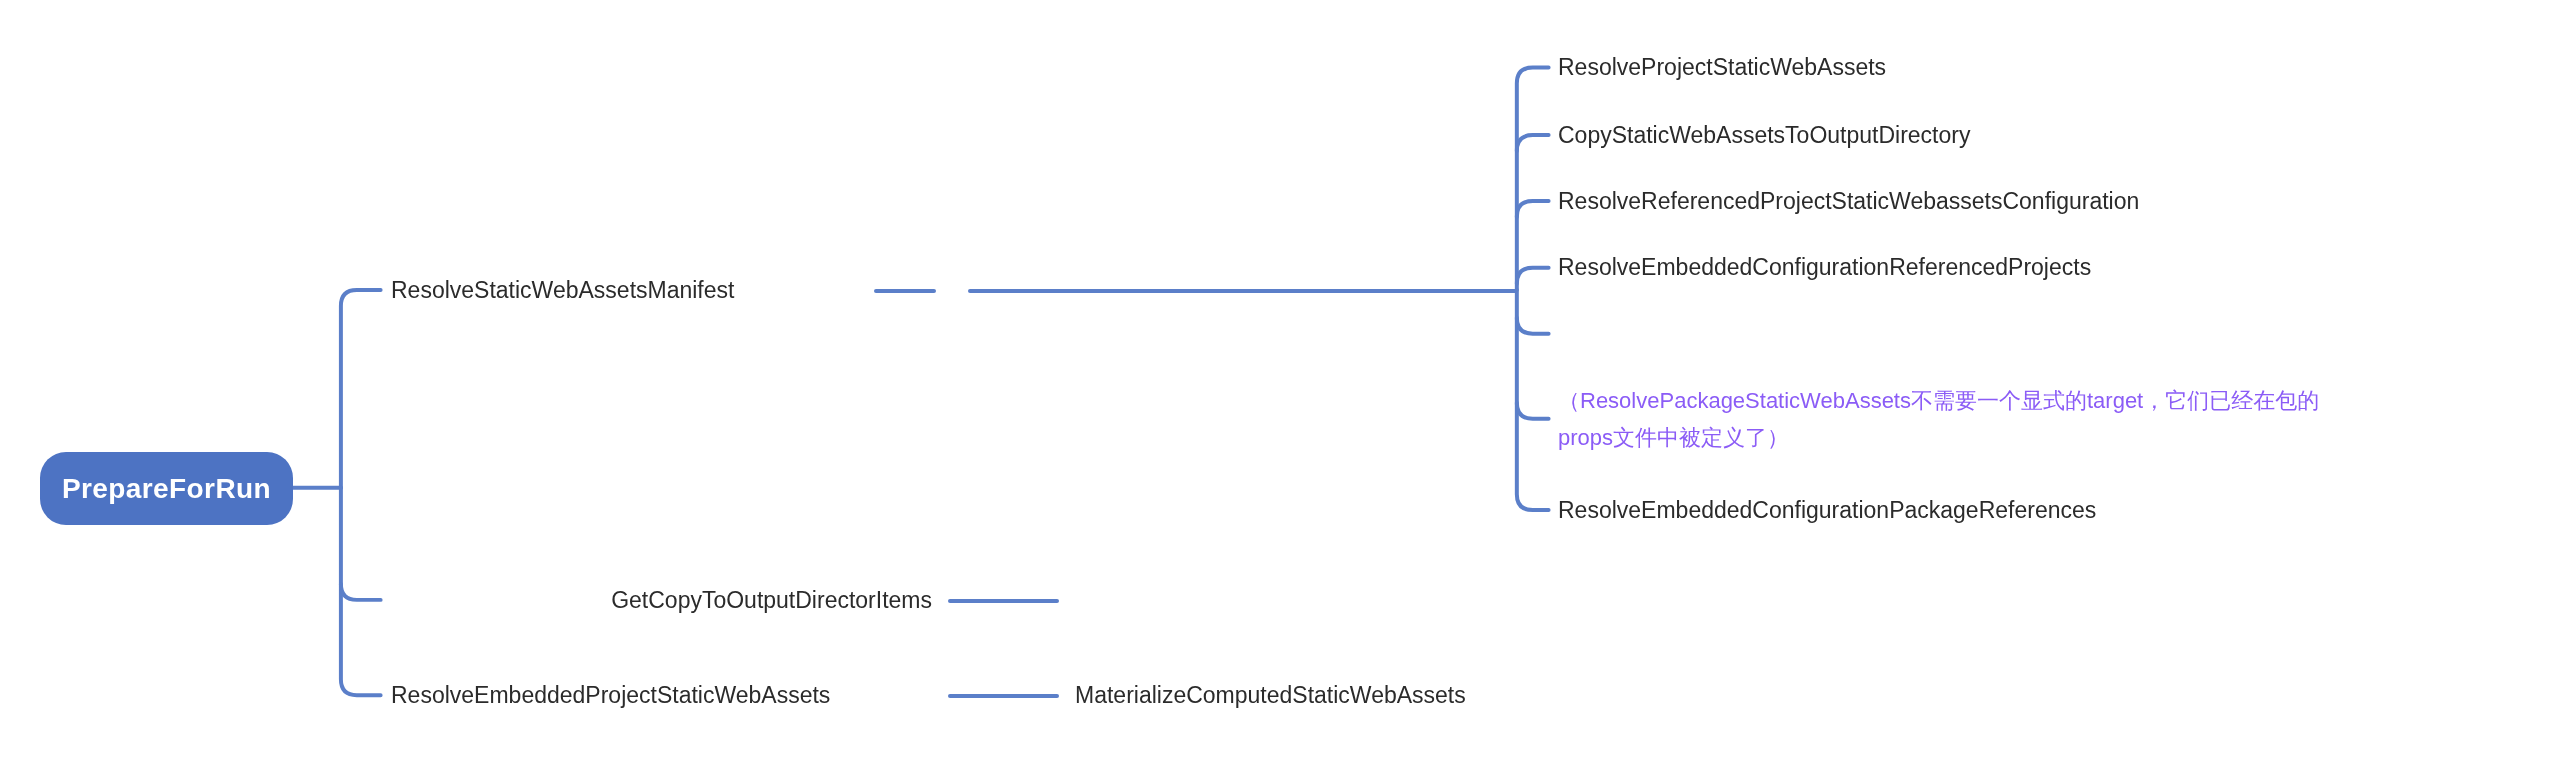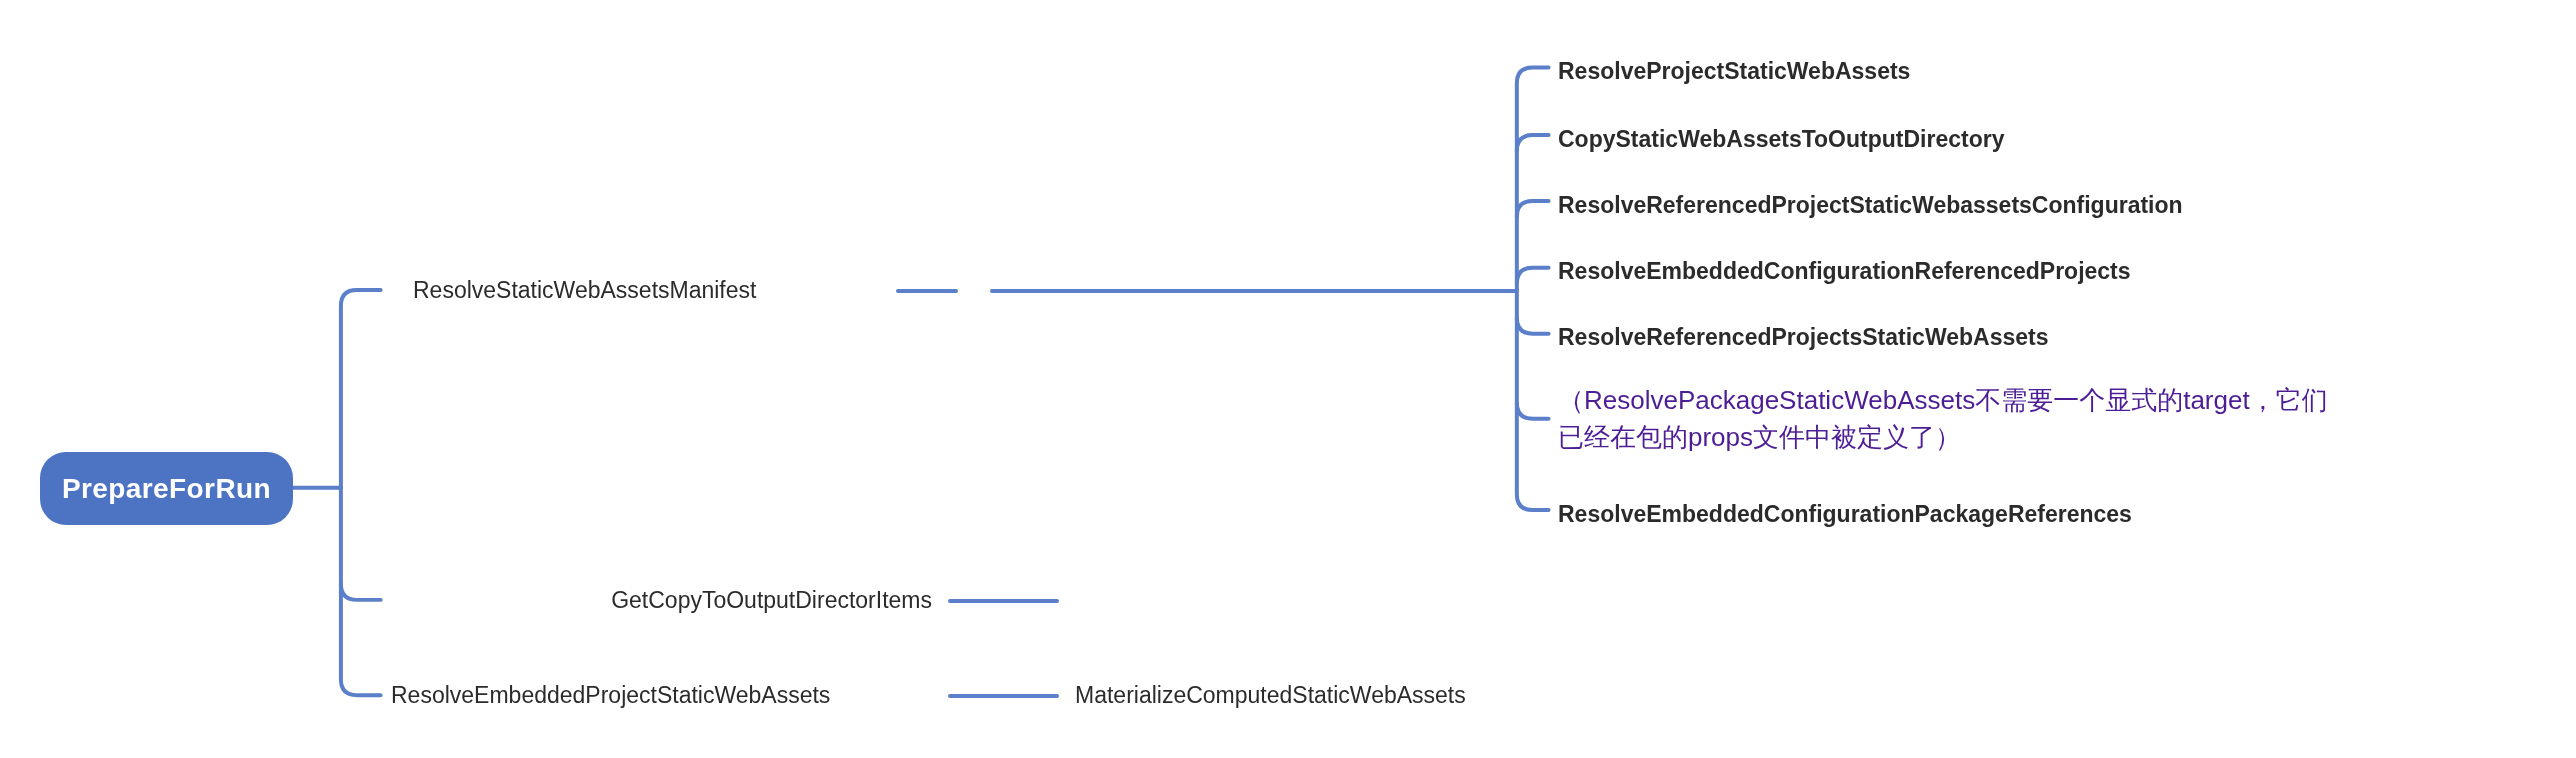--- a/index.html
+++ b/index.html
@@ -67,38 +67,37 @@
   .dash.w78 { width: 62px; }
   .dash.w140 { width: 111px; }
   .stretch-line {
     height: 4px;
     background: #5b7fc9;
     border-radius: 2.4px;
     flex: 1 1 32px;
     min-width: 32px;
     margin-left: 16px;
   }
-  .b1-col { min-width: 467px; margin-left: 22px; }
+  .b1-col { min-width: 467px; }
   .b23-col { min-width: 541px; }
   .child-row {
     position: absolute;
     left: 1558px;
     display: flex;
-    align-items: flex-end;
+    align-items: center;
     height: 35px;
-    font-weight: bold;
   }
   .note-block {
     position: absolute;
     left: 1558px;
     top: 382px;
     width: 795px;
-    font-size: 26px;
+    font-size: 22px;
     line-height: 37px;
-    color: #4c1d95;
+    color: #8b5cf6;
     word-break: break-word;
   }
 </style>
 </head>
 <body>
 
 <div id="canvas">
 
   <svg id="connectors" viewBox="0 0 3240 954" xmlns="http://www.w3.org/2000/svg">
     <path d="M 368 614 H 428"></path>
@@ -144,23 +143,20 @@
   </div>
 
   <div class="child-row" style="top:184px;">
     <span class="label">ResolveReferencedProjectStaticWebassetsConfiguration</span>
   </div>
 
   <div class="child-row" style="top:250px;">
     <span class="label">ResolveEmbeddedConfigurationReferencedProjects</span>
   </div>
 
-  <div class="child-row" style="top:316px;">
-    <span class="label">ResolveReferencedProjectsStaticWebAssets</span>
-  </div>
 
   <div class="note-block">（ResolvePackageStaticWebAssets不需要一个显式的target，它们已经在包的props文件中被定义了）</div>
 
   <div class="child-row" style="top:493px;">
     <span class="label">ResolveEmbeddedConfigurationPackageReferences</span>
   </div>
 
 </div>
 
 

